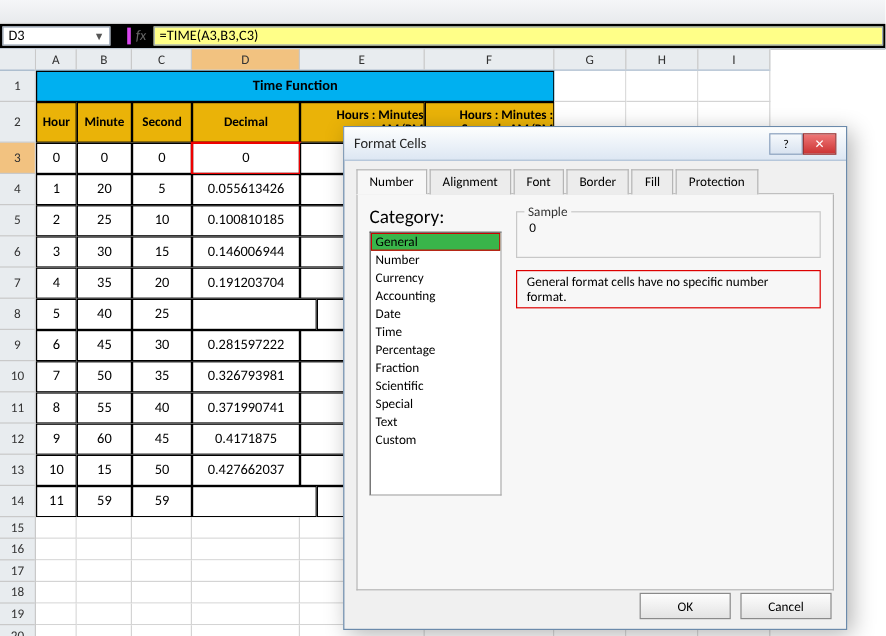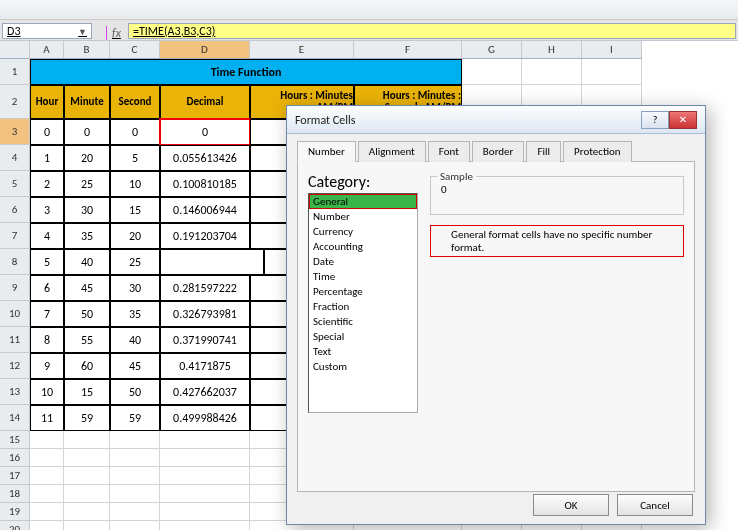--- a/index.html
+++ b/index.html
@@ -1,24 +1,24 @@
 <!DOCTYPE html>
 <html><head>
 <meta charset="utf-8">
 <style>
   * { box-sizing: border-box; margin: 0; padding: 0; font-family: Calibri, Arial, sans-serif; font-size: 12px; }
   body { background: #fff; width: 738px; height: 530px; position: relative; overflow: hidden; }
   
   .ribbon-bar { height: 20px; background: linear-gradient(#f5f6f8, #e8eaed); border-bottom: 1px solid #ccc; display:flex; align-items:center; }
   
-  .namebox-row { height: 21px; display: flex; align-items: flex-end; border-bottom: 1px solid #bfc9d4; background: #e5e5e5; text-decoration: underline;}
+  .namebox-row { height: 21px; display: flex; align-items: center; border-bottom: 1px solid #bfc9d4; background: #000000;}
   .name-box { width: 90px; background:#fff; border:1px solid #9aa7b8; display:flex; align-items:center; padding: 0 4px; justify-content:space-between; margin:1px 2px;}
   .name-box span.arrow { font-size:9px; color:#555;}
   .nb-divider { width: 12px; }
-  .fx-label { width: 20px; display:flex; align-items:center; justify-content:center; font-style:italic; color:#666; border-left:1px solid #d946ef;}
+  .fx-label { width: 20px; display:flex; align-items:center; justify-content:center; font-style:italic; color:#666; border-left:3px solid #d946ef;}
   .formula-bar { flex:1; background:#ffff88; border:1px solid #9aa7b8; display:flex; align-items:center; padding:0 4px; margin:1px 2px; }
   
   .sheet-area { display: flex; }
   .row-gutter { width: 30px; background:#e8ecef; border-right:1px solid #c9c9c9;}
   .corner { height:18px; border-bottom:1px solid #9fb2c8; background:#e8ecef;}
   .rowh { height:26px; border-bottom:1px solid #c9c9c9; display:flex; align-items:center; justify-content:center; font-size:11px; color:#333;}
   .rowh.tall { height:34px;}
   .rowh.sel { background:#f2c280;}
   
   .grid { position:relative; }
@@ -54,21 +54,21 @@
   .cat-col { width:110px; display:flex; flex-direction:column;}
   .cat-label { font-size:16px; margin-bottom:2px;}
   .listbox { border:1px inset #aaa; background:#fff; height:220px; overflow:hidden;}
   .listitem { padding:1px 4px; font-size:11px; }
   .listitem.sel { background:#39b54a; color:#000; outline:1px solid #c00; outline-offset:-1px;}
   
   .sample-col { flex:1;}
   .sample-box { border:1px solid #c8c8c8; padding:6px 8px 18px 8px; margin-top:4px; position:relative;}
   .sample-box legend { font-size:11px; color:#333; position:absolute; top:-7px; left:6px; background:#f7f7f7; padding:0 3px;}
   .sample-val { font-size:11px; padding-left:2px;}
-  .desc { margin-top:10px; font-size:11px; border:1px solid #d00; padding:2px 20px; display:inline-block;}
+  .desc { margin-top:10px; font-size:11px; border:1px solid #d00; padding:2px 8px; display:inline-block;}
   
   .dlg-buttons { position:absolute; right:12px; bottom:8px; display:flex; gap:8px;}
   .btn { width:76px; height:22px; border:1px solid #8a8a8a; background:linear-gradient(#fdfdfd,#e3e3e3); font-size:11px;}
 </style>
 </head>
 <body>
 
 <div class="ribbon-bar"></div>
 
 <div class="namebox-row">
@@ -256,21 +256,20 @@
           <div class="cell wE datacell"></div>
           <div class="cell wF datacell"></div>
           <div class="cell wG"></div>
           <div class="cell wH"></div>
           <div class="cell wI"></div>
         </div>
         <div class="row">
           <div class="cell wA datacell">11</div>
           <div class="cell wB datacell">59</div>
           <div class="cell wC datacell">59</div>
-          <div class="cell wD datacell">0.499988426</div>
           <div class="cell wE datacell"></div>
           <div class="cell wF datacell"></div>
           <div class="cell wG"></div>
           <div class="cell wH"></div>
           <div class="cell wI"></div>
         </div>
         <div class="row" style="height: 18px;">
           <div class="cell wA"></div>
           <div class="cell wB"></div>
           <div class="cell wC"></div>

